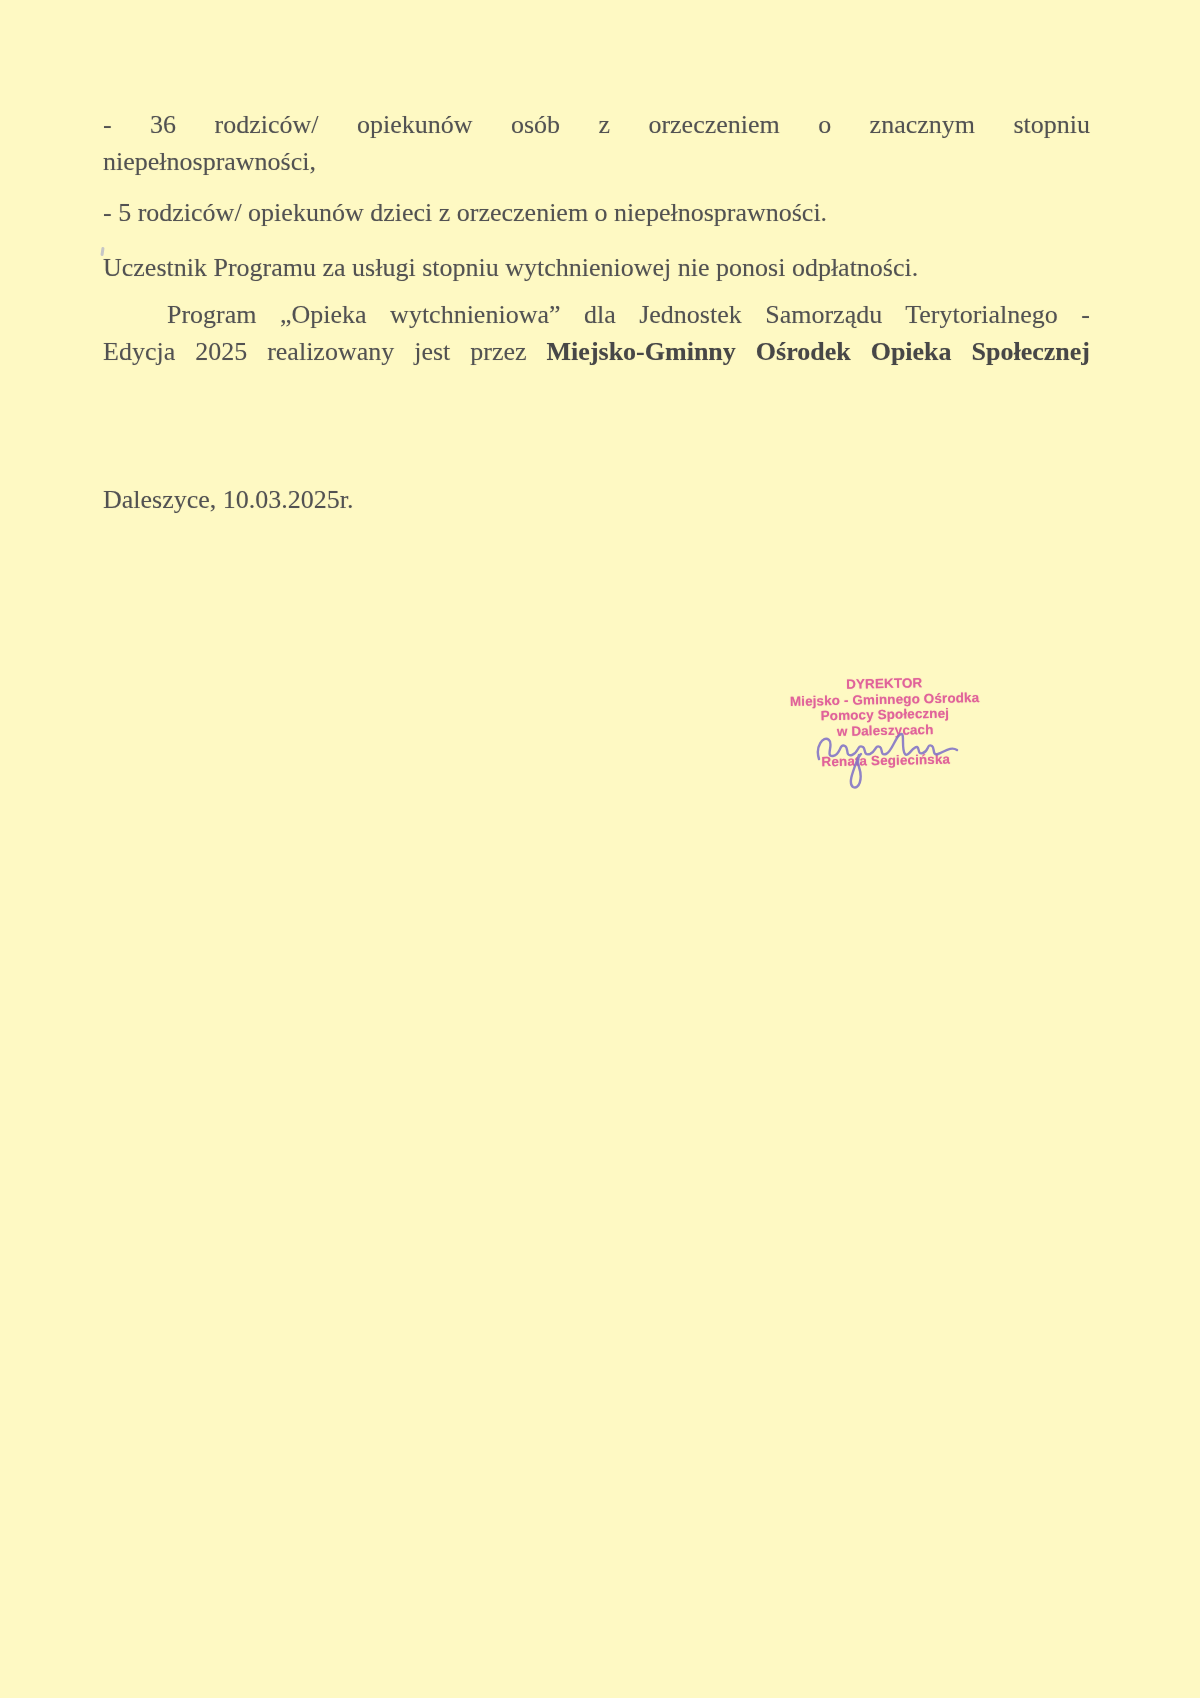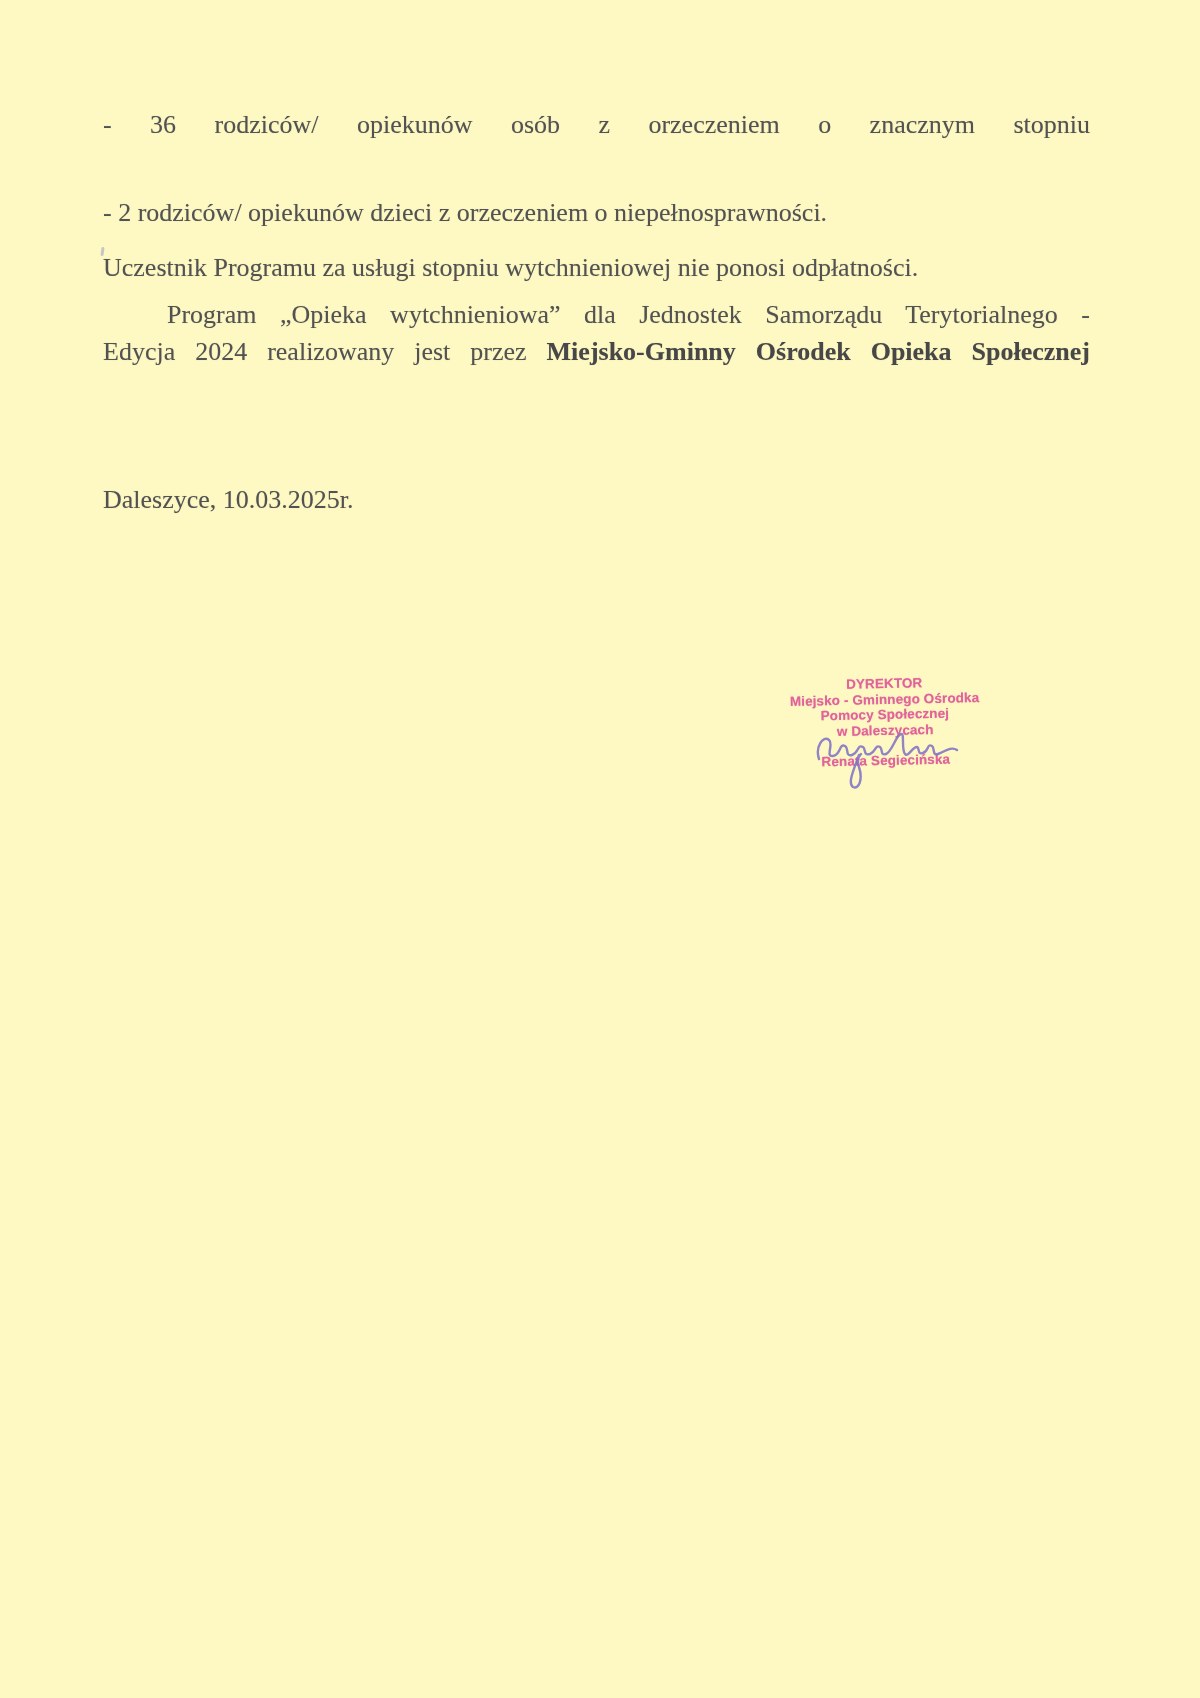--- a/index.html
+++ b/index.html
@@ -63,30 +63,31 @@
     width: 150px;
     height: 64px;
   }
 </style>
 </head>
 <body>
 
 <div class="page">
 
   <div class="line just" style="top:106px">- 36 rodziców/ opiekunów osób z orzeczeniem o znacznym stopniu</div>
+  <div class="line" style="top:143px">niepełnosprawności,</div>
 
-  <div class="line" style="top:194px">- 2 rodziców/ opiekunów dzieci z orzeczeniem o niepełnosprawności.</div>
+  <div class="line" style="top:194px">- 5 rodziców/ opiekunów dzieci z orzeczeniem o niepełnosprawności.</div>
 
   <div class="scan-tick"></div>
 
   <div class="line" style="top:249px">Uczestnik Programu za usługi stopniu wytchnieniowej nie ponosi odpłatności.</div>
 
   <div class="line just indent-first" style="top:296px">Program „Opieka wytchnieniowa” dla Jednostek Samorządu Terytorialnego -</div>
   <div class="line just" style="top:333px">
-    <span>Edycja 2024 realizowany jest przez </span><span class="bold">Miejsko-Gminny Ośrodek Opieka Społecznej</span>
+    <span>Edycja 2025 realizowany jest przez </span><span class="bold">Miejsko-Gminny Ośrodek Opieka Społecznej</span>
   </div>
 
   <div class="line" style="top:481px">Daleszyce, 10.03.2025r.</div>
 
   <div class="stamp">
     <div>DYREKTOR</div>
     <div>Miejsko - Gminnego Ośrodka</div>
     <div>Pomocy Społecznej</div>
     <div>w Daleszycach</div>
     <div class="stamp-name">Renata Segiecińska</div>

